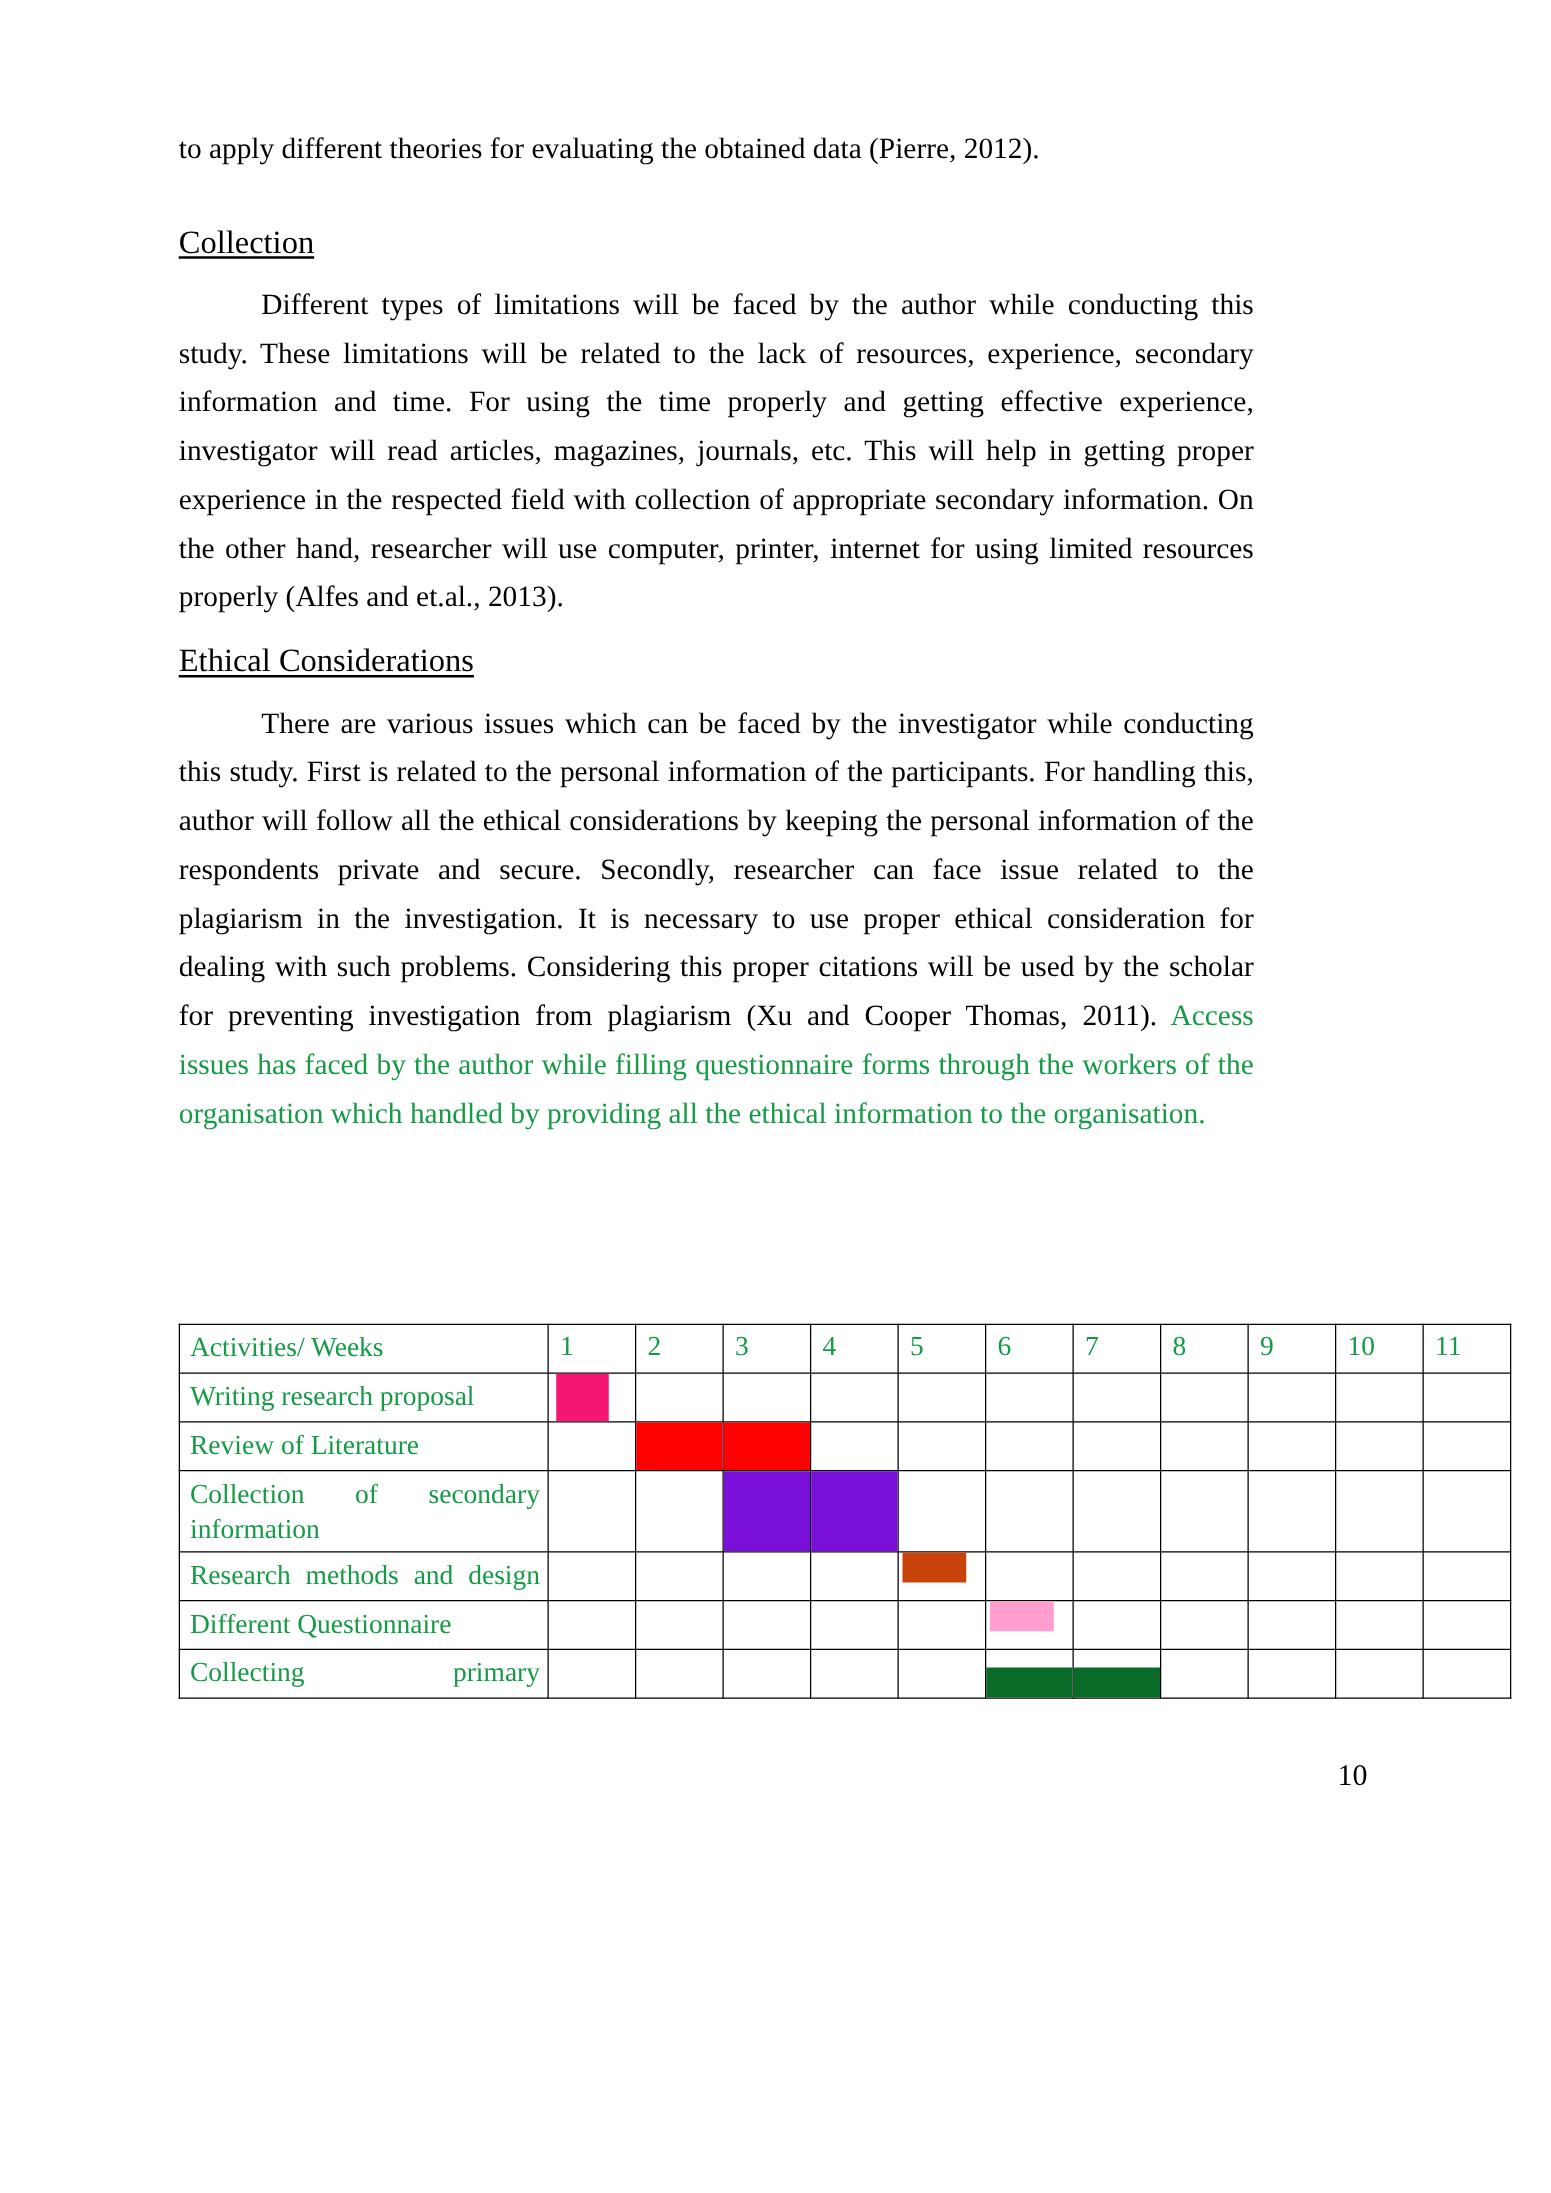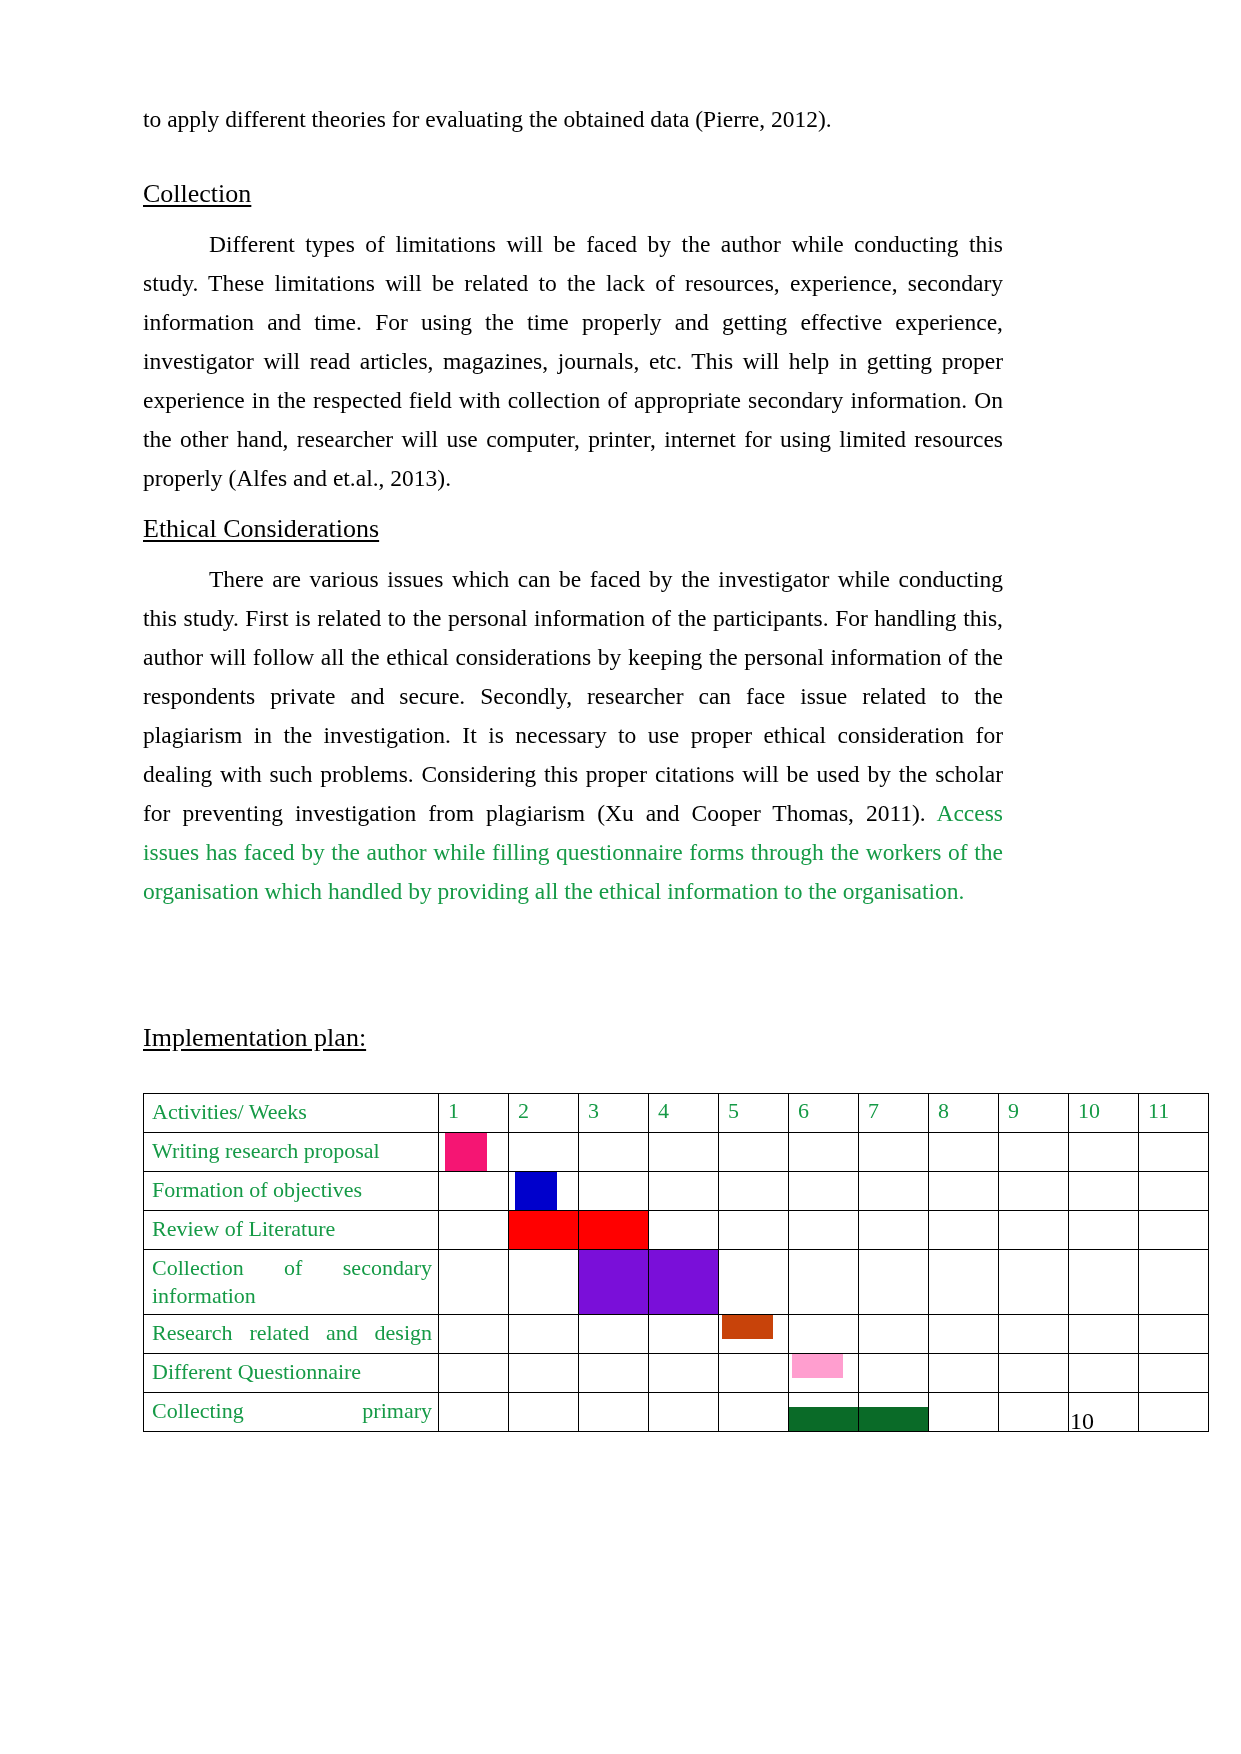--- a/index.html
+++ b/index.html
@@ -153,23 +153,20 @@
     <h2 class="heading">
       <span class="u">Ethical Considerations</span>
     </h2>
 
     <div style="height:14px"></div>
 
     <p class="body-text indent"><span>There are various issues which can be faced by the investigator while conducting this study. First is related to the personal information of the participants. For handling this, author will follow all the ethical considerations by keeping the personal information of the respondents private and secure. Secondly, researcher can face issue related to the plagiarism in the investigation. It is necessary to use proper ethical consideration for dealing with such problems. Considering this proper citations will be used by the scholar for preventing investigation from plagiarism (Xu and Cooper Thomas, 2011).</span><span class="greentext"> Access issues has faced by the author while filling questionnaire forms through the workers of the organisation which handled by providing all the ethical information to the organisation.</span></p>
 
     <div class="spacer-xl"></div>
 
-    <h2 class="heading">
-      <span class="u">Implementation plan: </span>
-    </h2>
 
     <div style="height:24px"></div>
 
 
     <div style="height:14px"></div>
 
     <table class="gantt">
       <tbody>
         <tr>
           <td class="activity single">Activities/ Weeks</td>
@@ -196,36 +193,20 @@
           <td class="wk"></td>
           <td class="wk"></td>
           <td class="wk"></td>
           <td class="wk"></td>
           <td class="wk"></td>
           <td class="wk"></td>
           <td class="wk"></td>
           <td class="wk"></td>
         </tr>
 
-        <tr>
-          <td class="activity single">Formation of objectives</td>
-          <td class="wk"></td>
-          <td class="wk">
-              <span class="fill narrow" style="background:#0000CC"></span>
-            </td>
-          <td class="wk"></td>
-          <td class="wk"></td>
-          <td class="wk"></td>
-          <td class="wk"></td>
-          <td class="wk"></td>
-          <td class="wk"></td>
-          <td class="wk"></td>
-          <td class="wk"></td>
-          <td class="wk"></td>
-        </tr>
 
         <tr>
           <td class="activity single">Review of Literature</td>
           <td class="wk"></td>
           <td class="wk">
               <span class="fill" style="background:#FF0000"></span>
             </td>
           <td class="wk">
               <span class="fill" style="background:#FF0000"></span>
             </td>
@@ -252,21 +233,21 @@
           <td class="wk"></td>
           <td class="wk"></td>
           <td class="wk"></td>
           <td class="wk"></td>
           <td class="wk"></td>
           <td class="wk"></td>
           <td class="wk"></td>
         </tr>
 
         <tr>
-          <td class="activity">Research related and design</td>
+          <td class="activity">Research methods and design</td>
           <td class="wk"></td>
           <td class="wk"></td>
           <td class="wk"></td>
           <td class="wk"></td>
           <td class="wk">
               <span class="fill narrow2 half" style="background:#C8430A"></span>
             </td>
           <td class="wk"></td>
           <td class="wk"></td>
           <td class="wk"></td>

